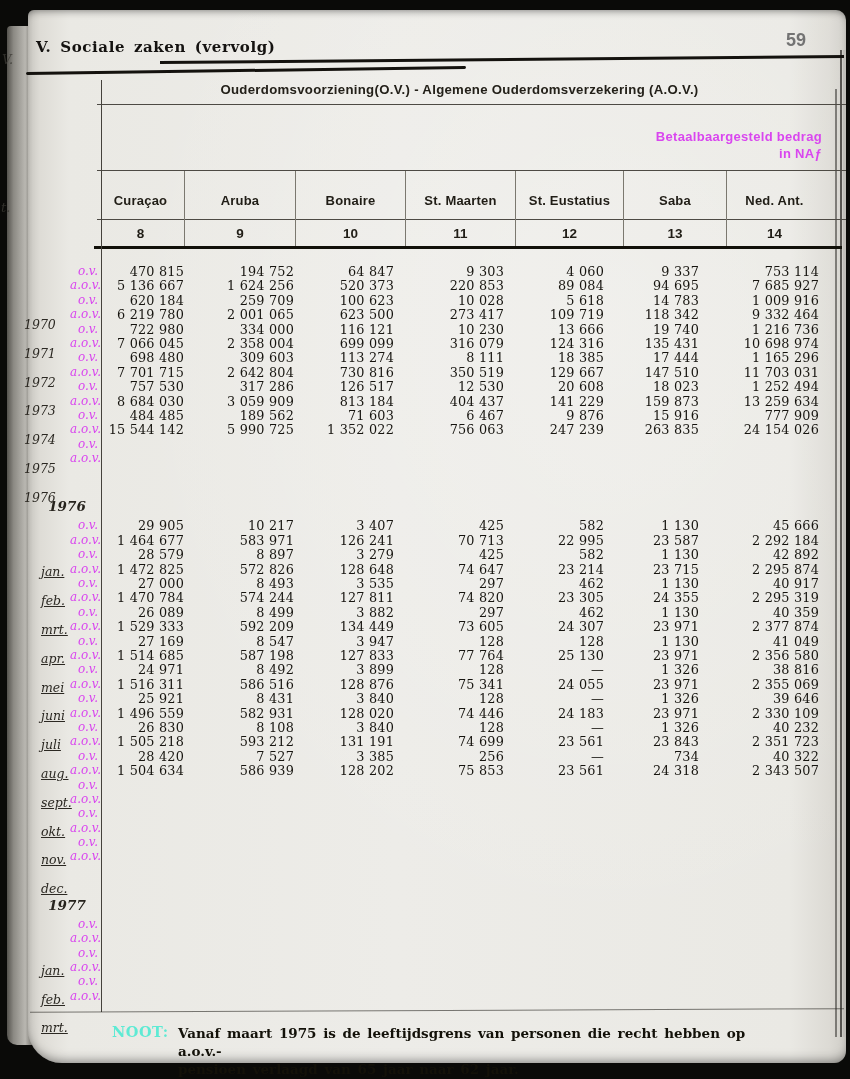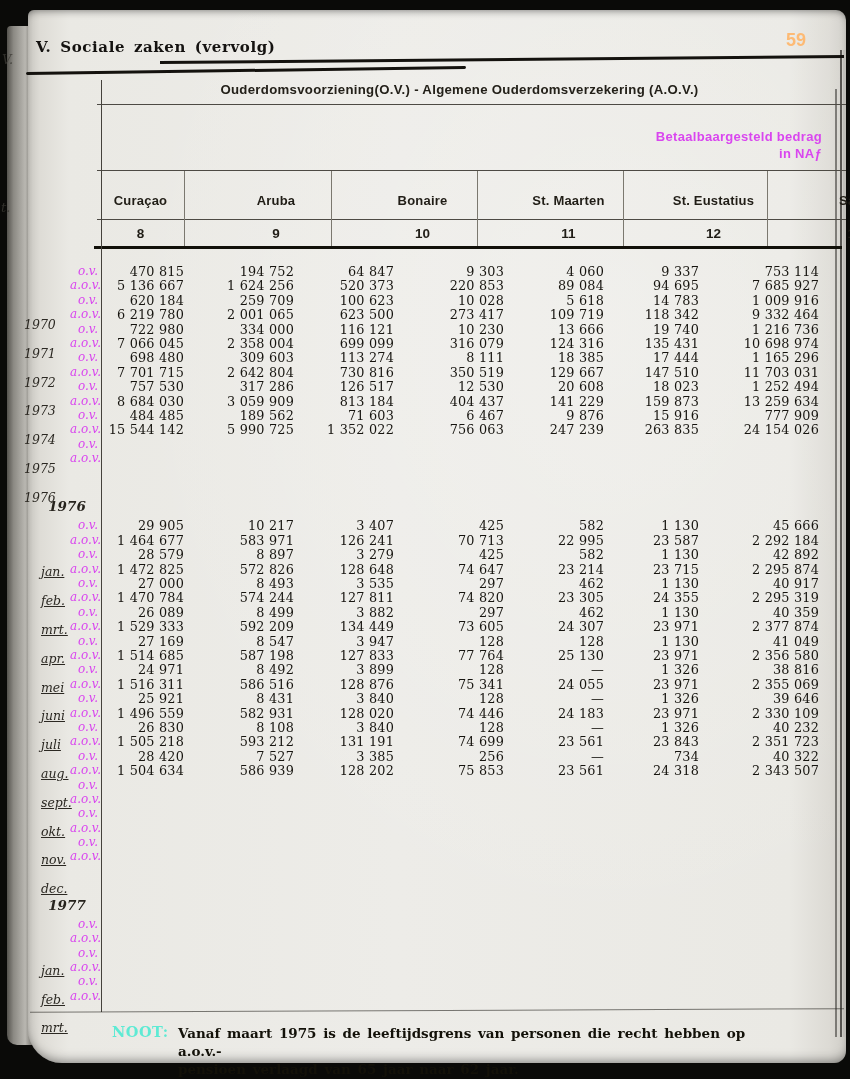--- a/index.html
+++ b/index.html
@@ -30,21 +30,21 @@
   
   .edge-stripes{position:absolute;right:0;top:40px;bottom:26px;width:14px;}
   .edge-stripes .s1{position:absolute;right:9px;top:4%;bottom:0;width:2px;background:rgba(50,48,44,.55);}
   .edge-stripes .s2{position:absolute;right:4px;top:0;bottom:0;width:2px;background:rgba(35,33,30,.7);}
   .edge-stripes .s3{position:absolute;right:0;top:0;bottom:0;width:3px;background:rgba(190,188,182,.8);}
 
   .txt{position:absolute;color:#17150f;}
   .section-header{
     left:36px;top:38px;font:700 15px "DejaVu Serif",serif;letter-spacing:.6px;word-spacing:3px;color:#141210;
   }
-  .page-number{left:786px;top:30px;font:700 18px "Liberation Sans",sans-serif;color:#fdba74;}
+  .page-number{left:786px;top:30px;font:700 18px "Liberation Sans",sans-serif;color:#737373;}
 
   .rule{position:absolute;background:#14120e;}
   .rule-a{left:160px;width:684px;top:58px;height:3.2px;transform:rotate(-0.5deg);}
   .rule-b{left:26px;width:440px;top:69px;height:3px;transform:rotate(-0.8deg);border-radius:2px;}
   .thin{height:1.2px;background:#4d4a44;}
   .title-rule{left:97px;width:749px;top:104px;}
   .subtitle-rule{left:97px;width:749px;top:170px;}
   .labels-rule{left:97px;width:749px;top:219px;}
   .thick-rule{left:94px;width:748px;top:246px;height:2.8px;background:#111009;}
   .left-border{position:absolute;left:101px;top:80px;height:932px;width:1.3px;background:#45423c;}
@@ -55,21 +55,20 @@
     font:600 13.2px "Liberation Sans",sans-serif;letter-spacing:.3px;color:#232019;
   }
   .subtitle{
     left:97px;width:725px;top:128px;text-align:right;
     font:600 13px "Liberation Sans",sans-serif;letter-spacing:.3px;color:#d946ef;line-height:17px;
   }
 
   .hdr-grid{
     position:absolute;left:97px;width:725px;display:grid;
     grid-template-columns:88px 111px 110px 110px 108px 103px 95px;
-    gap:36px;
   }
   #col-headers{top:171px;height:48px;}
   #col-numbers{top:219px;height:27px;}
   .hcell,.ncell{
     display:flex;align-items:center;justify-content:center;
     border-right:1px solid #7b786f;color:#201d16;
   }
   .hcell:last-child,.ncell:last-child{border-right:none;}
   .hcell{font:600 13px "Liberation Sans",sans-serif;letter-spacing:.2px;padding-top:10px;}
   .ncell{font:700 13.5px "Liberation Sans",sans-serif;padding-top:2px;}

